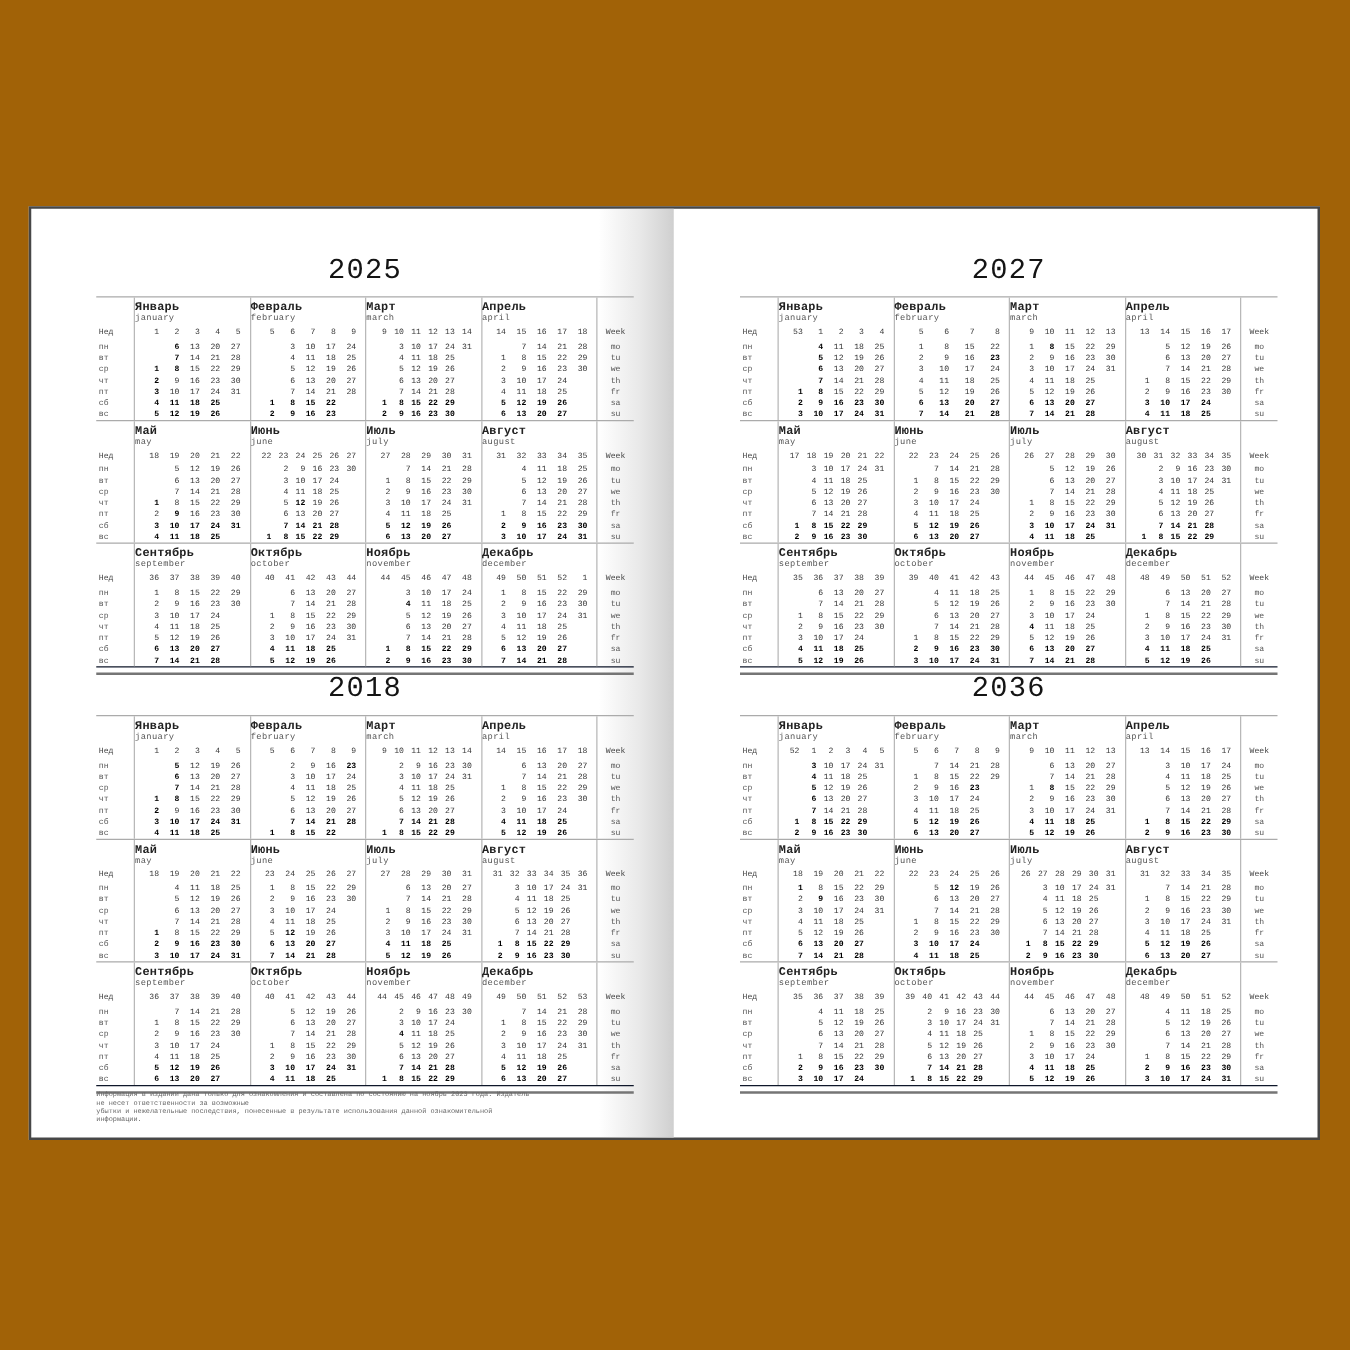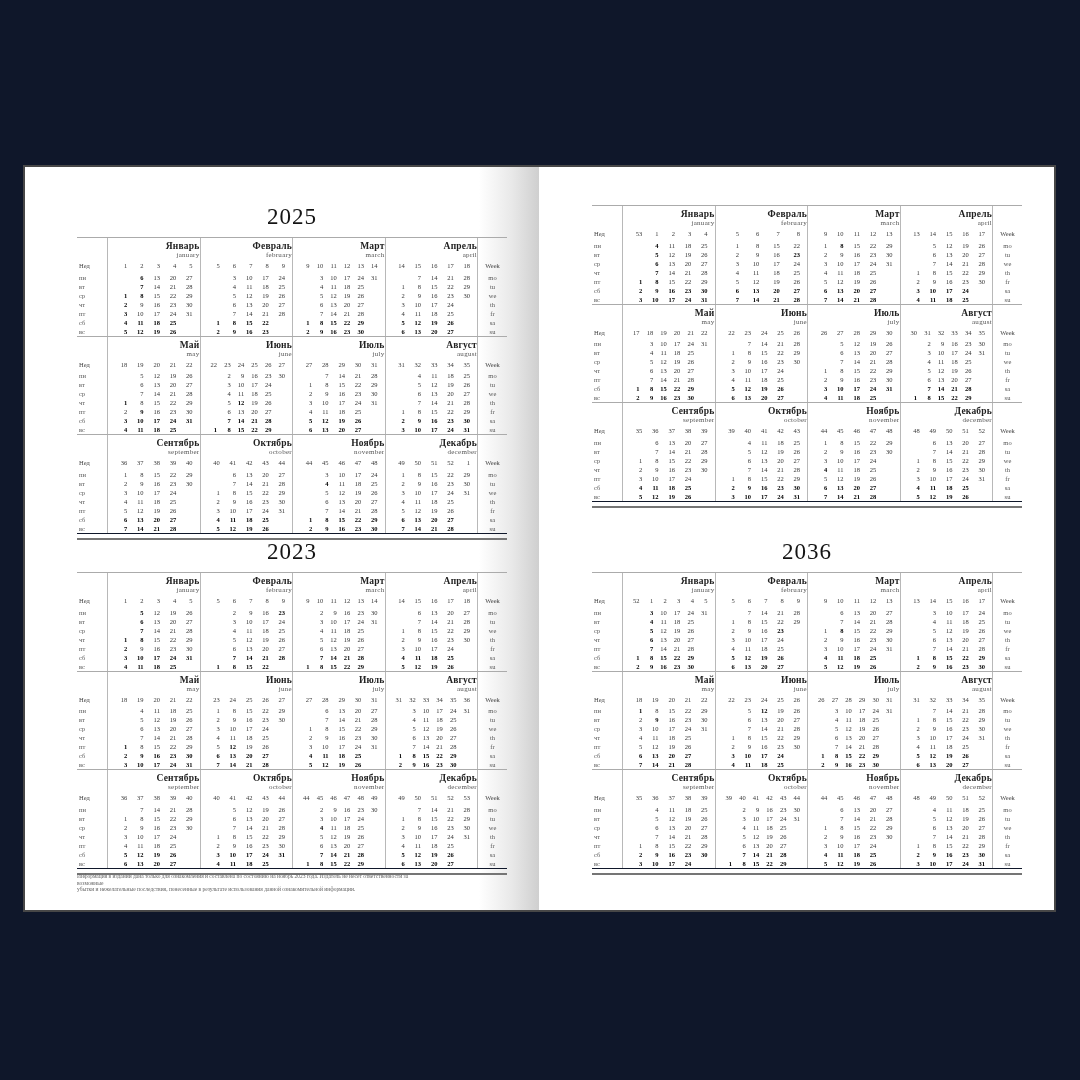--- a/index.html
+++ b/index.html
@@ -1,17 +1,17 @@
 <!DOCTYPE html>
 <html><head>
 <meta charset="utf-8">
 <style>
   html,body{margin:0;padding:0;}
-  .canvas{position:relative;width:1080px;height:1080px;background:#0f172a;overflow:hidden;
-          font-family:Liberation Serif, serif;}
+  .canvas{position:relative;width:1080px;height:1080px;background:#a16207;overflow:hidden;
+          font-family:Liberation Mono, monospace;}
   .book{position:absolute;left:23px;top:165px;width:1033px;height:747px;background:#ffffff;
         border:2px solid #474747;box-sizing:border-box;}
   .gutter{position:absolute;left:454px;top:0;width:60px;height:100%;
           background:linear-gradient(to right, rgba(220,220,220,0) 0%, rgba(214,214,214,.55) 55%, #cfcfcf 100%);}
   .page{position:absolute;top:0;width:515px;height:100%;}
   .page-left{left:0;}
   .page-right{left:518px;}
   .year-section{position:absolute;width:430px;}
   .page-left .year-section{left:52px;}
   .page-right .year-section{left:49px;}
@@ -19,21 +19,21 @@
   .year-bottom{top:373px;}
   .ytitle{font-size:23px;line-height:23px;color:#141414;text-align:center;margin-bottom:9px;letter-spacing:1px;}
   .ygrid{width:430px;}
   .band{display:flex;border-top:1px solid #ababab;}
   .band.last{border-bottom:1px solid #0f172a;}
   .labelcol,.weekcol{width:30px;box-sizing:border-box;flex:none;}
   .weekcol{border-left:1px solid #b8b8b8;text-align:center;}
   .labelcol{padding-left:2px;}
   .month{width:92.5px;flex:none;border-left:1px solid #b8b8b8;box-sizing:border-box;}
   .month:first-of-type{border-left:1px solid #b8b8b8;}
-  .mname{height:21px;padding-top:2px;text-align:right;}
+  .mname{height:21px;padding-top:2px;text-align:left;}
   .mname .ru{font-size:9.5px;font-weight:bold;color:#222;line-height:12px;letter-spacing:.2px;}
   .mname .en{font-size:7px;color:#555;line-height:7px;letter-spacing:.3px;}
   .spacer{height:23px;}
   .mrow{display:flex;height:9px;line-height:9px;font-size:6.5px;color:#333;padding:0 7px 0 3px;}
   .mrow span{flex:1;text-align:right;}
   .mrow span.hb{font-weight:bold;color:#000;}
   .weekrow{margin-bottom:2.5px;color:#3a3a3a;}
   .lrow{height:9px;line-height:9px;font-size:6.5px;color:#555;}
   .lrow.weekrow{margin-bottom:2.5px;color:#444;}
   .heavyrule{border-top:2px solid #757575;margin-top:4px;width:430px;}
@@ -879,21 +879,21 @@
                 <div class="lrow">th</div>
                 <div class="lrow">fr</div>
                 <div class="lrow">sa</div>
                 <div class="lrow">su</div>
               </div>
             </div>
             <div class="heavyrule"></div>
           </div>
       </div>
       <div class="year-section year-bottom">
-        <div class="ytitle">2023</div>
+        <div class="ytitle">2018</div>
         <div class="ygrid">
             <div class="band">
               <div class="labelcol">
                 <div class="spacer"></div>
                 <div class="lrow weekrow">Нед</div>
                 <div class="lrow">пн</div>
                 <div class="lrow">вт</div>
                 <div class="lrow">ср</div>
                 <div class="lrow">чт</div>
                 <div class="lrow">пт</div>
@@ -1732,20 +1732,21 @@
           </div>
       </div>
       <div class="footnote">
         <div>Информация в издании дана только для ознакомления и составлена по состоянию на ноябрь 2023 года. Издатель не несет ответственности за возможные</div>
         <div>убытки и нежелательные последствия, понесенные в результате использования данной ознакомительной информации.</div>
       </div>
     </div>
 
     <div class="page page-right">
       <div class="year-section year-top">
+        <div class="ytitle">2027</div>
         <div class="ygrid">
             <div class="band">
               <div class="labelcol">
                 <div class="spacer"></div>
                 <div class="lrow weekrow">Нед</div>
                 <div class="lrow">пн</div>
                 <div class="lrow">вт</div>
                 <div class="lrow">ср</div>
                 <div class="lrow">чт</div>
                 <div class="lrow">пт</div>

